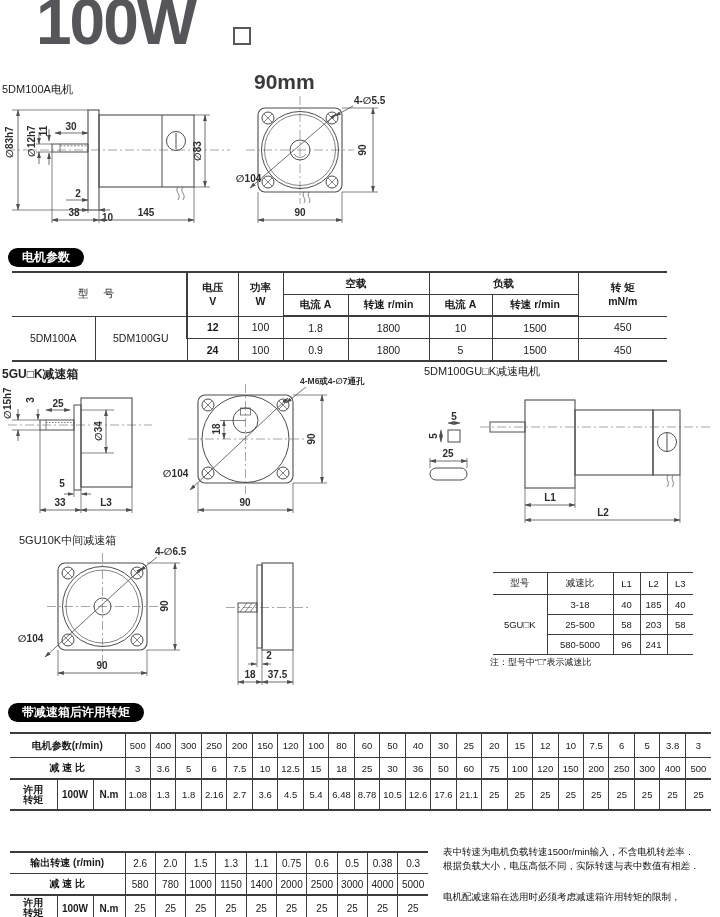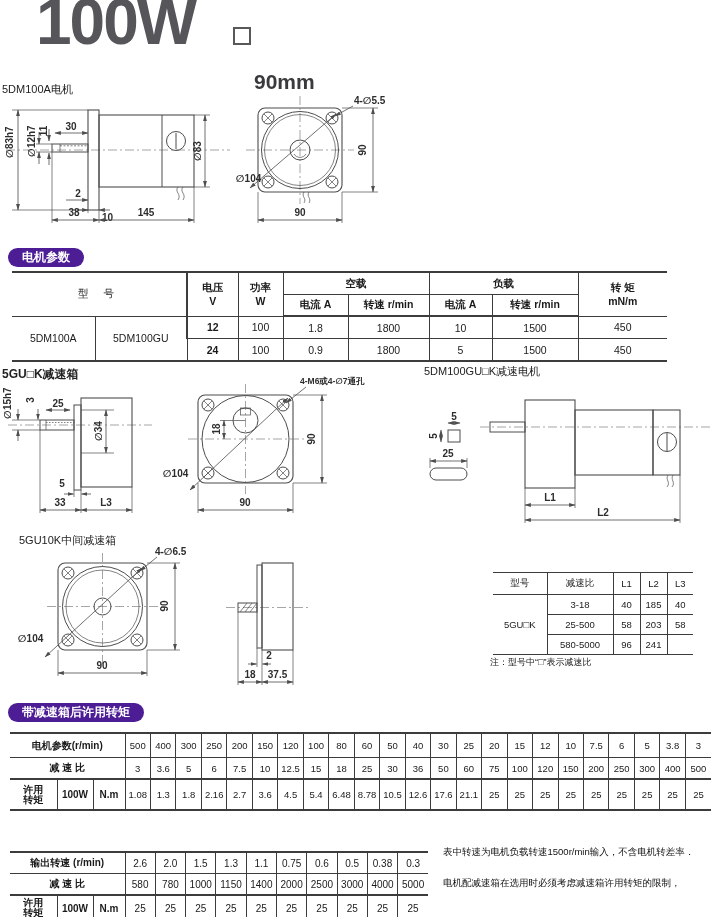--- a/index.html
+++ b/index.html
@@ -9,21 +9,21 @@
 
   
   #title{left:36px;top:-8px;font-size:64px;font-weight:800;color:#56565a;letter-spacing:-2px;line-height:60px;}
   #sizebox{left:233px;top:27px;width:14px;height:14px;border:2px solid #58585a;}
   #sizelabel{left:254px;top:22px;font-size:21px;font-weight:700;color:#3a3a3c;margin-top:48px;}
 
   .seclabel{font-size:11px;color:#222;}
   .seclabel.b{font-weight:700;font-size:12px;}
 
   
-  .badge{background:#4c1d95;color:#fff;font-weight:700;font-size:12px;line-height:19px;
+  .badge{background:#000000;color:#fff;font-weight:700;font-size:12px;line-height:19px;
          padding:0 14px;border-radius:10px;display:inline-block;white-space:nowrap;}
 
   
   svg{display:block;}
   .ol{stroke:#4d4d4d;stroke-width:1.1;fill:none;}
   .ol2{stroke:#4d4d4d;stroke-width:1;fill:none;}
   .thin{stroke:#4d4d4d;stroke-width:0.7;fill:none;}
   .cl{stroke:#6a6a6a;stroke-width:0.6;fill:none;stroke-dasharray:9 3 2 3;}
   .dim{stroke:#4d4d4d;stroke-width:0.8;fill:none;marker-start:url(#ar);marker-end:url(#ar);}
   .lead{stroke:#4d4d4d;stroke-width:0.8;fill:none;marker-end:url(#ar);}
@@ -592,17 +592,18 @@
           <td>25</td>
           <td>25</td>
           <td>25</td>
           <td>25</td>
         </tr>
   </tbody>
     </table>
 
   <div id="bignotes" class="abs" style="left:443px;top:845px;">
     <div>表中转速为电机负载转速1500r/min输入，不含电机转差率．</div>
+    <div>根据负载大小，电压高低不同，实际转速与表中数值有相差．</div>
     <div class="gap"></div>
     <div>电机配减速箱在选用时必须考虑减速箱许用转矩的限制，</div>
   </div>
 
 </div>
 
 </body></html>

